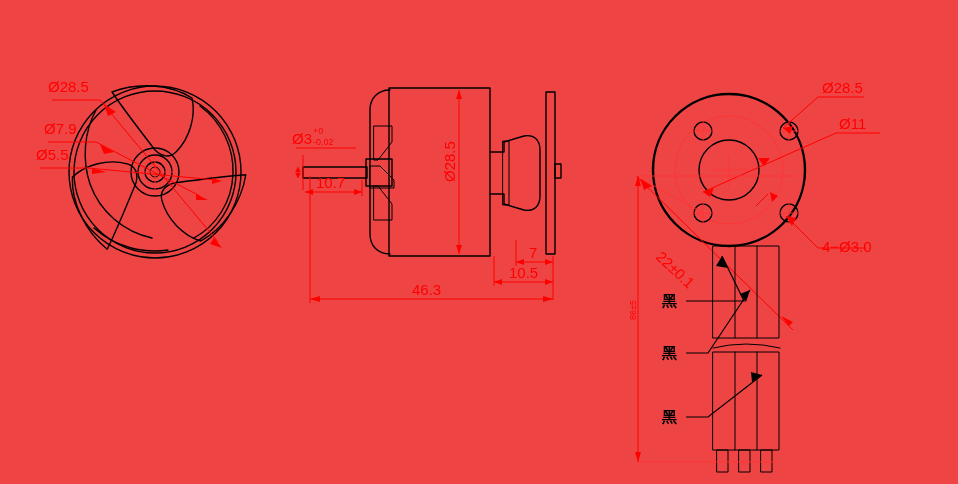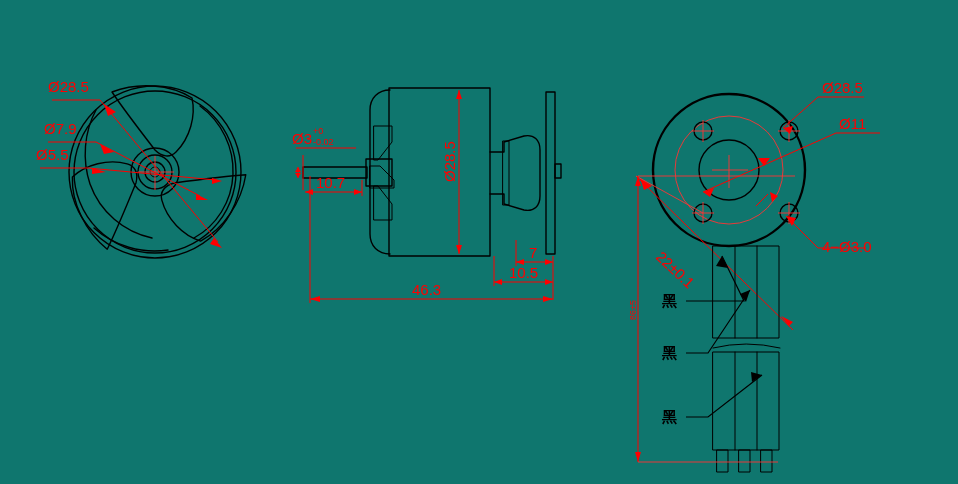--- a/index.html
+++ b/index.html
@@ -7,21 +7,21 @@
     padding: 0;
     background: #ffffff;
   }
   body {
     font-family: "Liberation Sans", sans-serif;
   }
   #sheet {
     position: relative;
     width: 958px;
     height: 484px;
-    background: #0f766e;
+    background: #ef4444;
     overflow: hidden;
   }
   #sheet svg {
     position: absolute;
     left: 0;
     top: 0;
   }
   .dim-text {
     font-family: "Liberation Sans", sans-serif;
     font-size: 15px;

